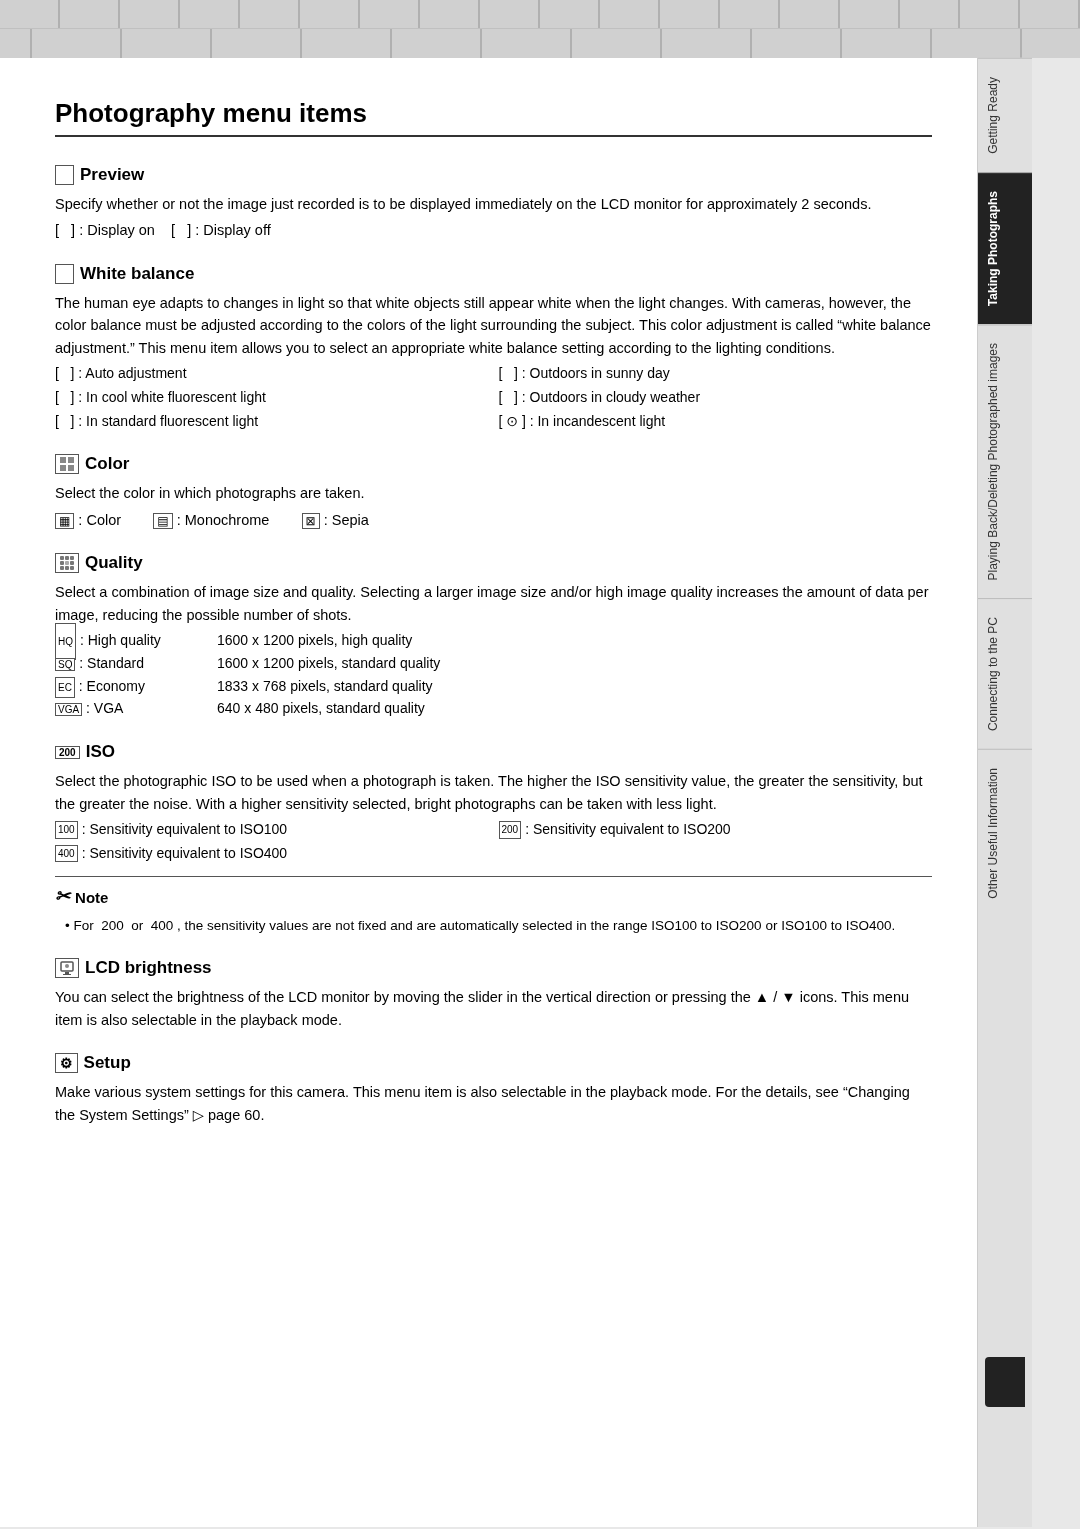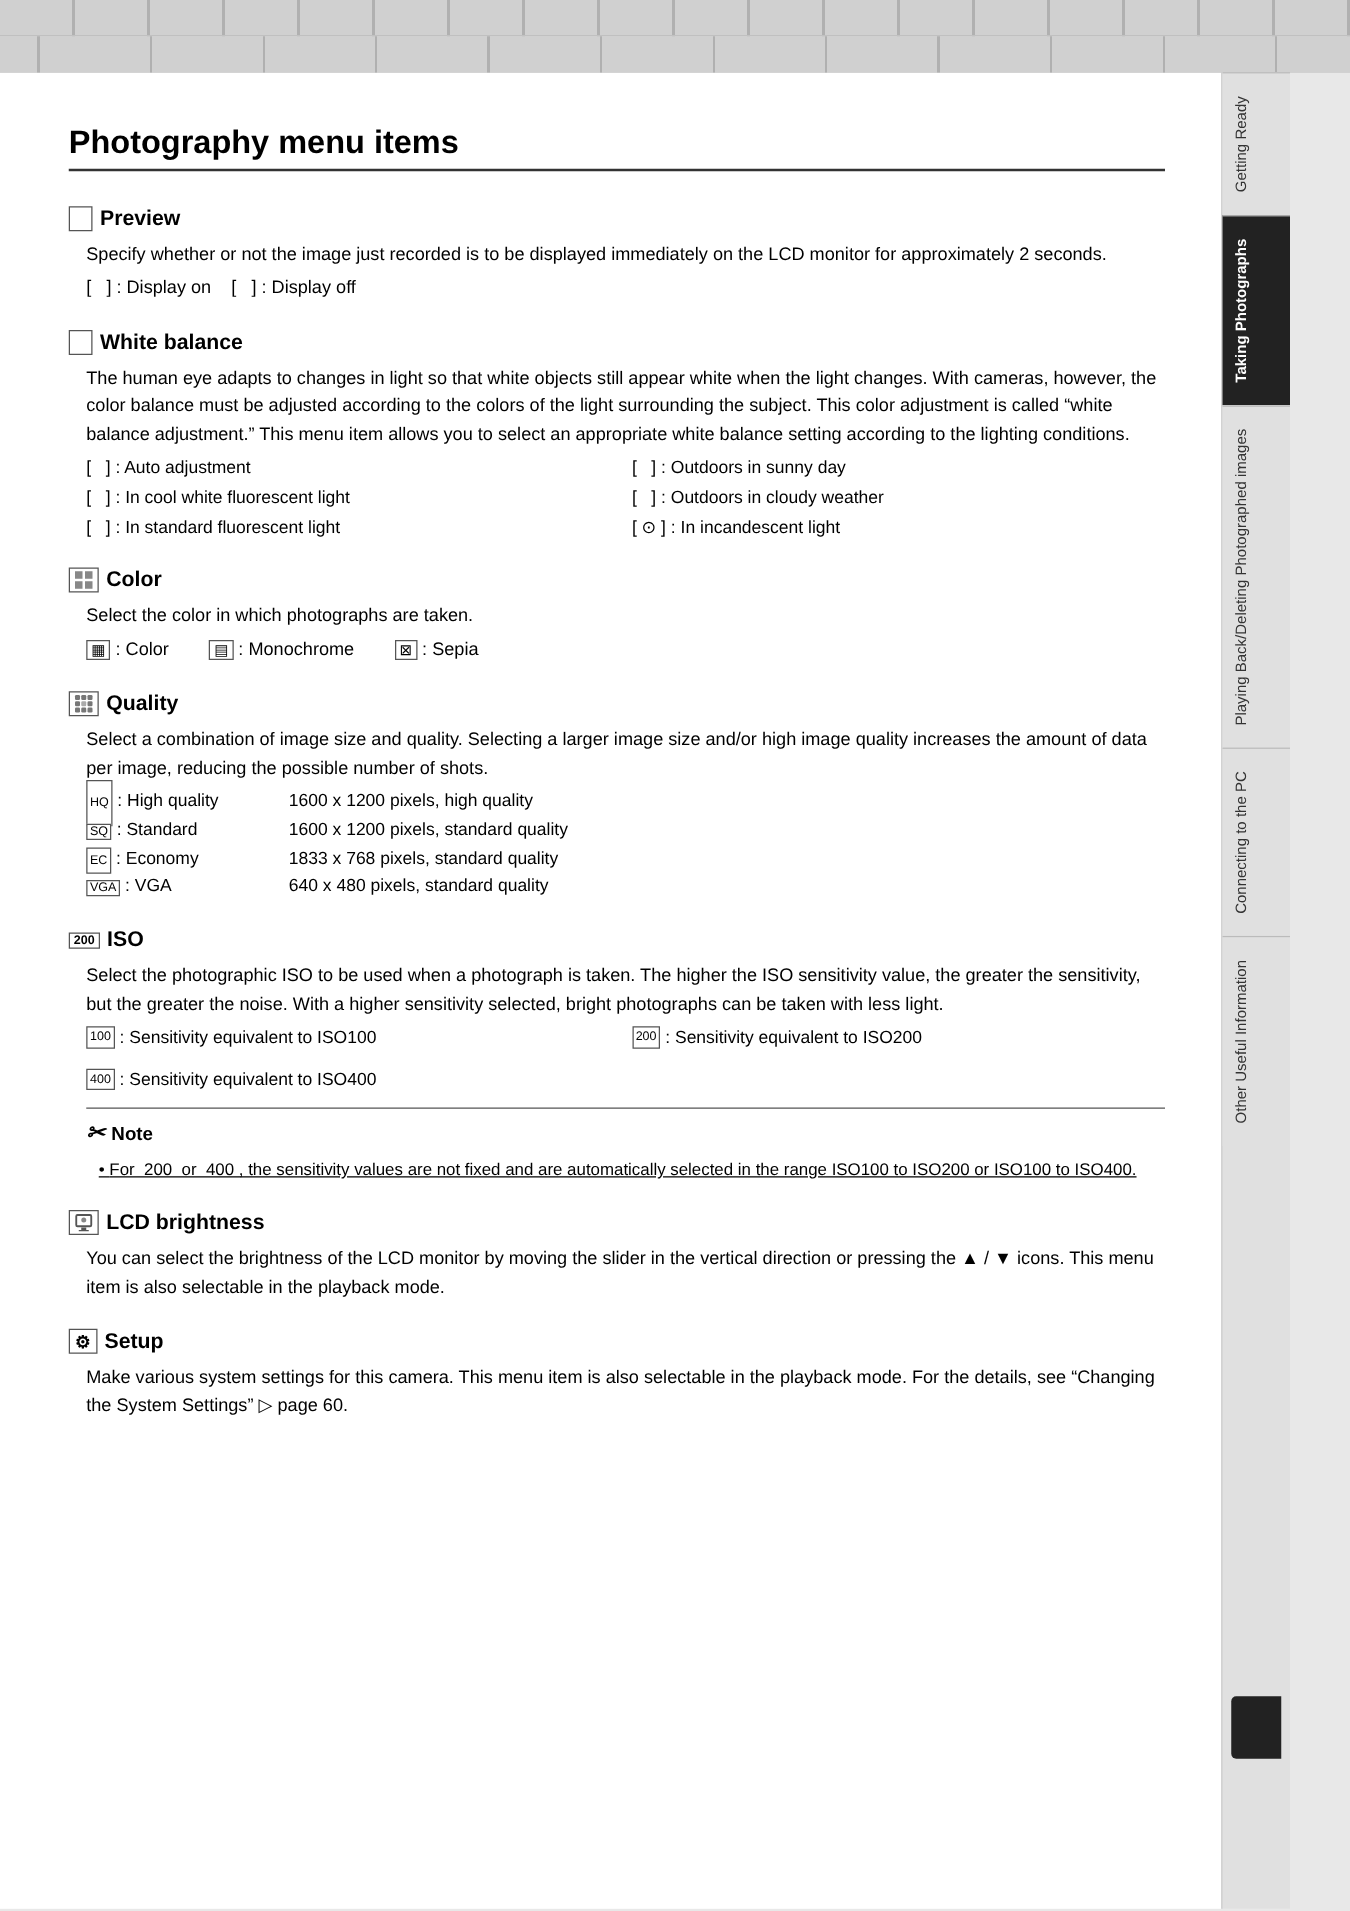--- a/index.html
+++ b/index.html
@@ -87,21 +87,21 @@
       font-weight: bold;
       margin-bottom: 8px;
       display: flex;
       align-items: center;
       gap: 6px;
     }
 
     .section-body {
       font-size: 14.5px;
       line-height: 1.55;
-      margin-left: 14px;
+      margin-left: 0;
     }
 
     .two-col-list {
       display: grid;
       grid-template-columns: 1fr 1fr;
       gap: 2px 10px;
       margin-top: 4px;
       font-size: 14px;
     }
 
@@ -141,27 +141,26 @@
 
     .note-icon {
       font-style: italic;
       font-size: 18px;
     }
 
     .note-body {
       font-size: 13.5px;
       line-height: 1.5;
       margin-left: 10px;
-      text-decoration: underline;
     }
 
     .iso-sensitivity-list {
       display: grid;
       grid-template-columns: 1fr 1fr;
-      gap: 12px 10px;
+      gap: 2px 10px;
       margin-top: 4px;
       font-size: 14px;
     }
 
     .iso-row {
       display: flex;
       align-items: center;
       gap: 4px;
     }
 

